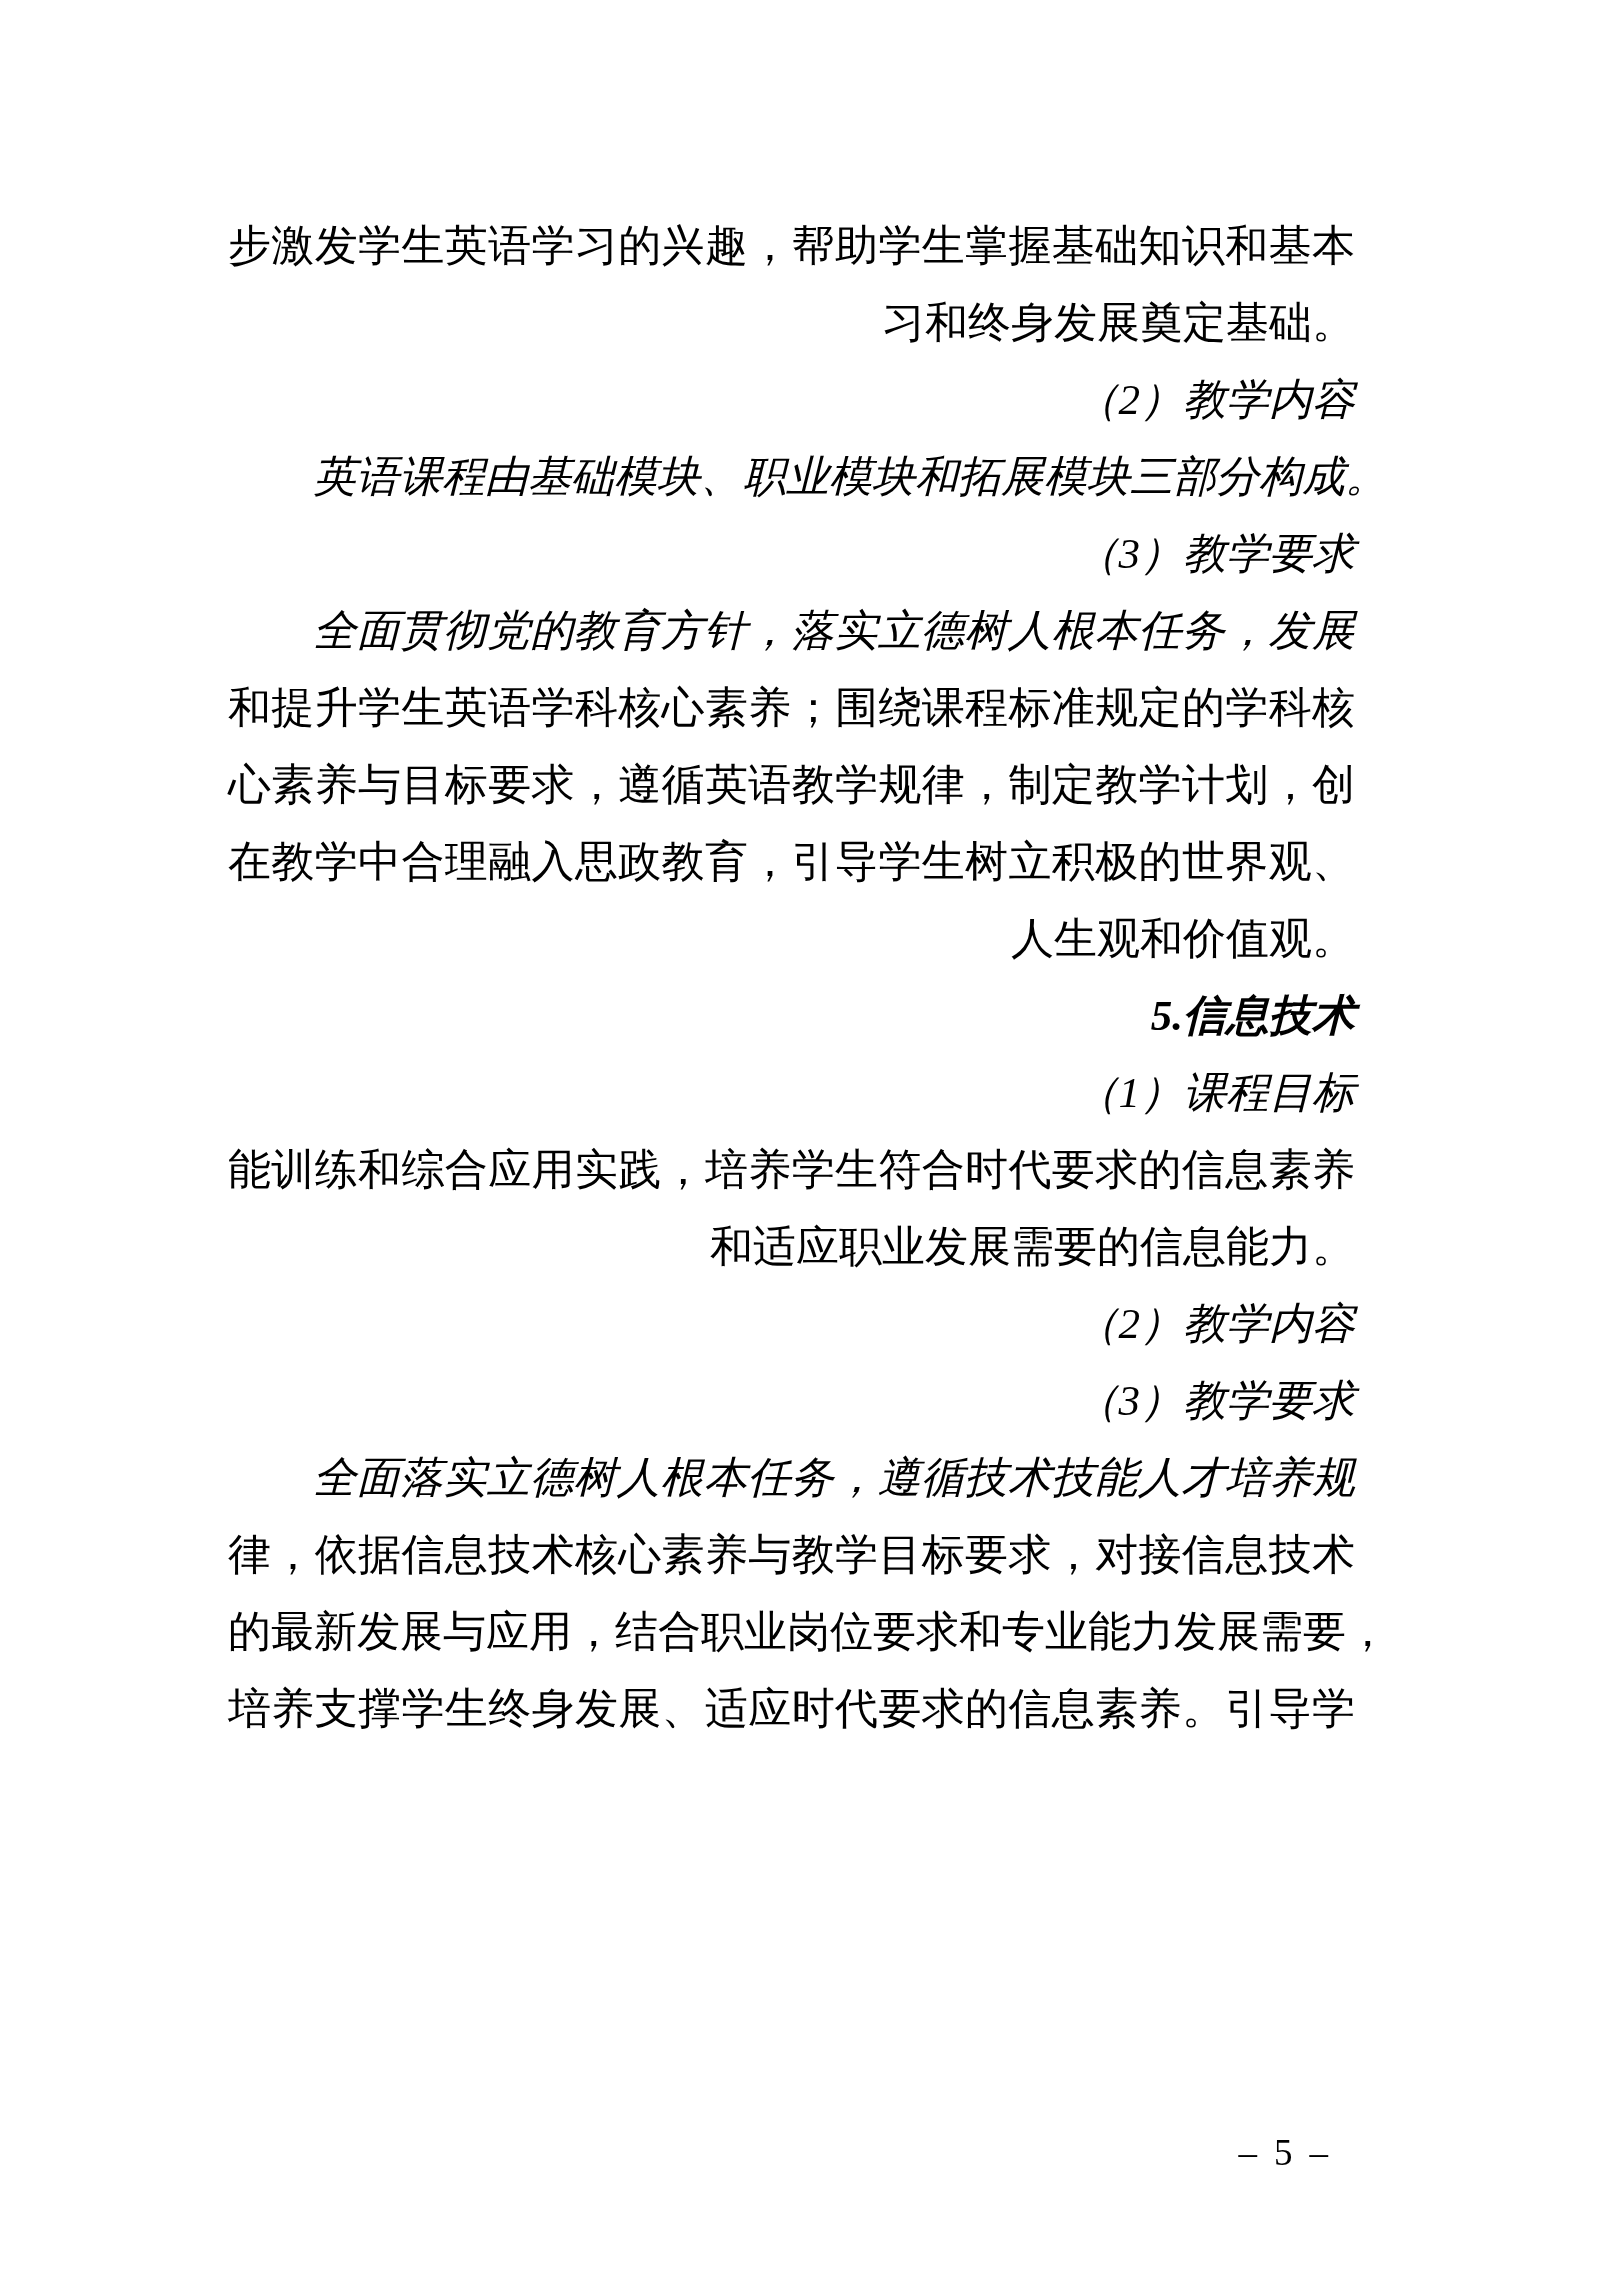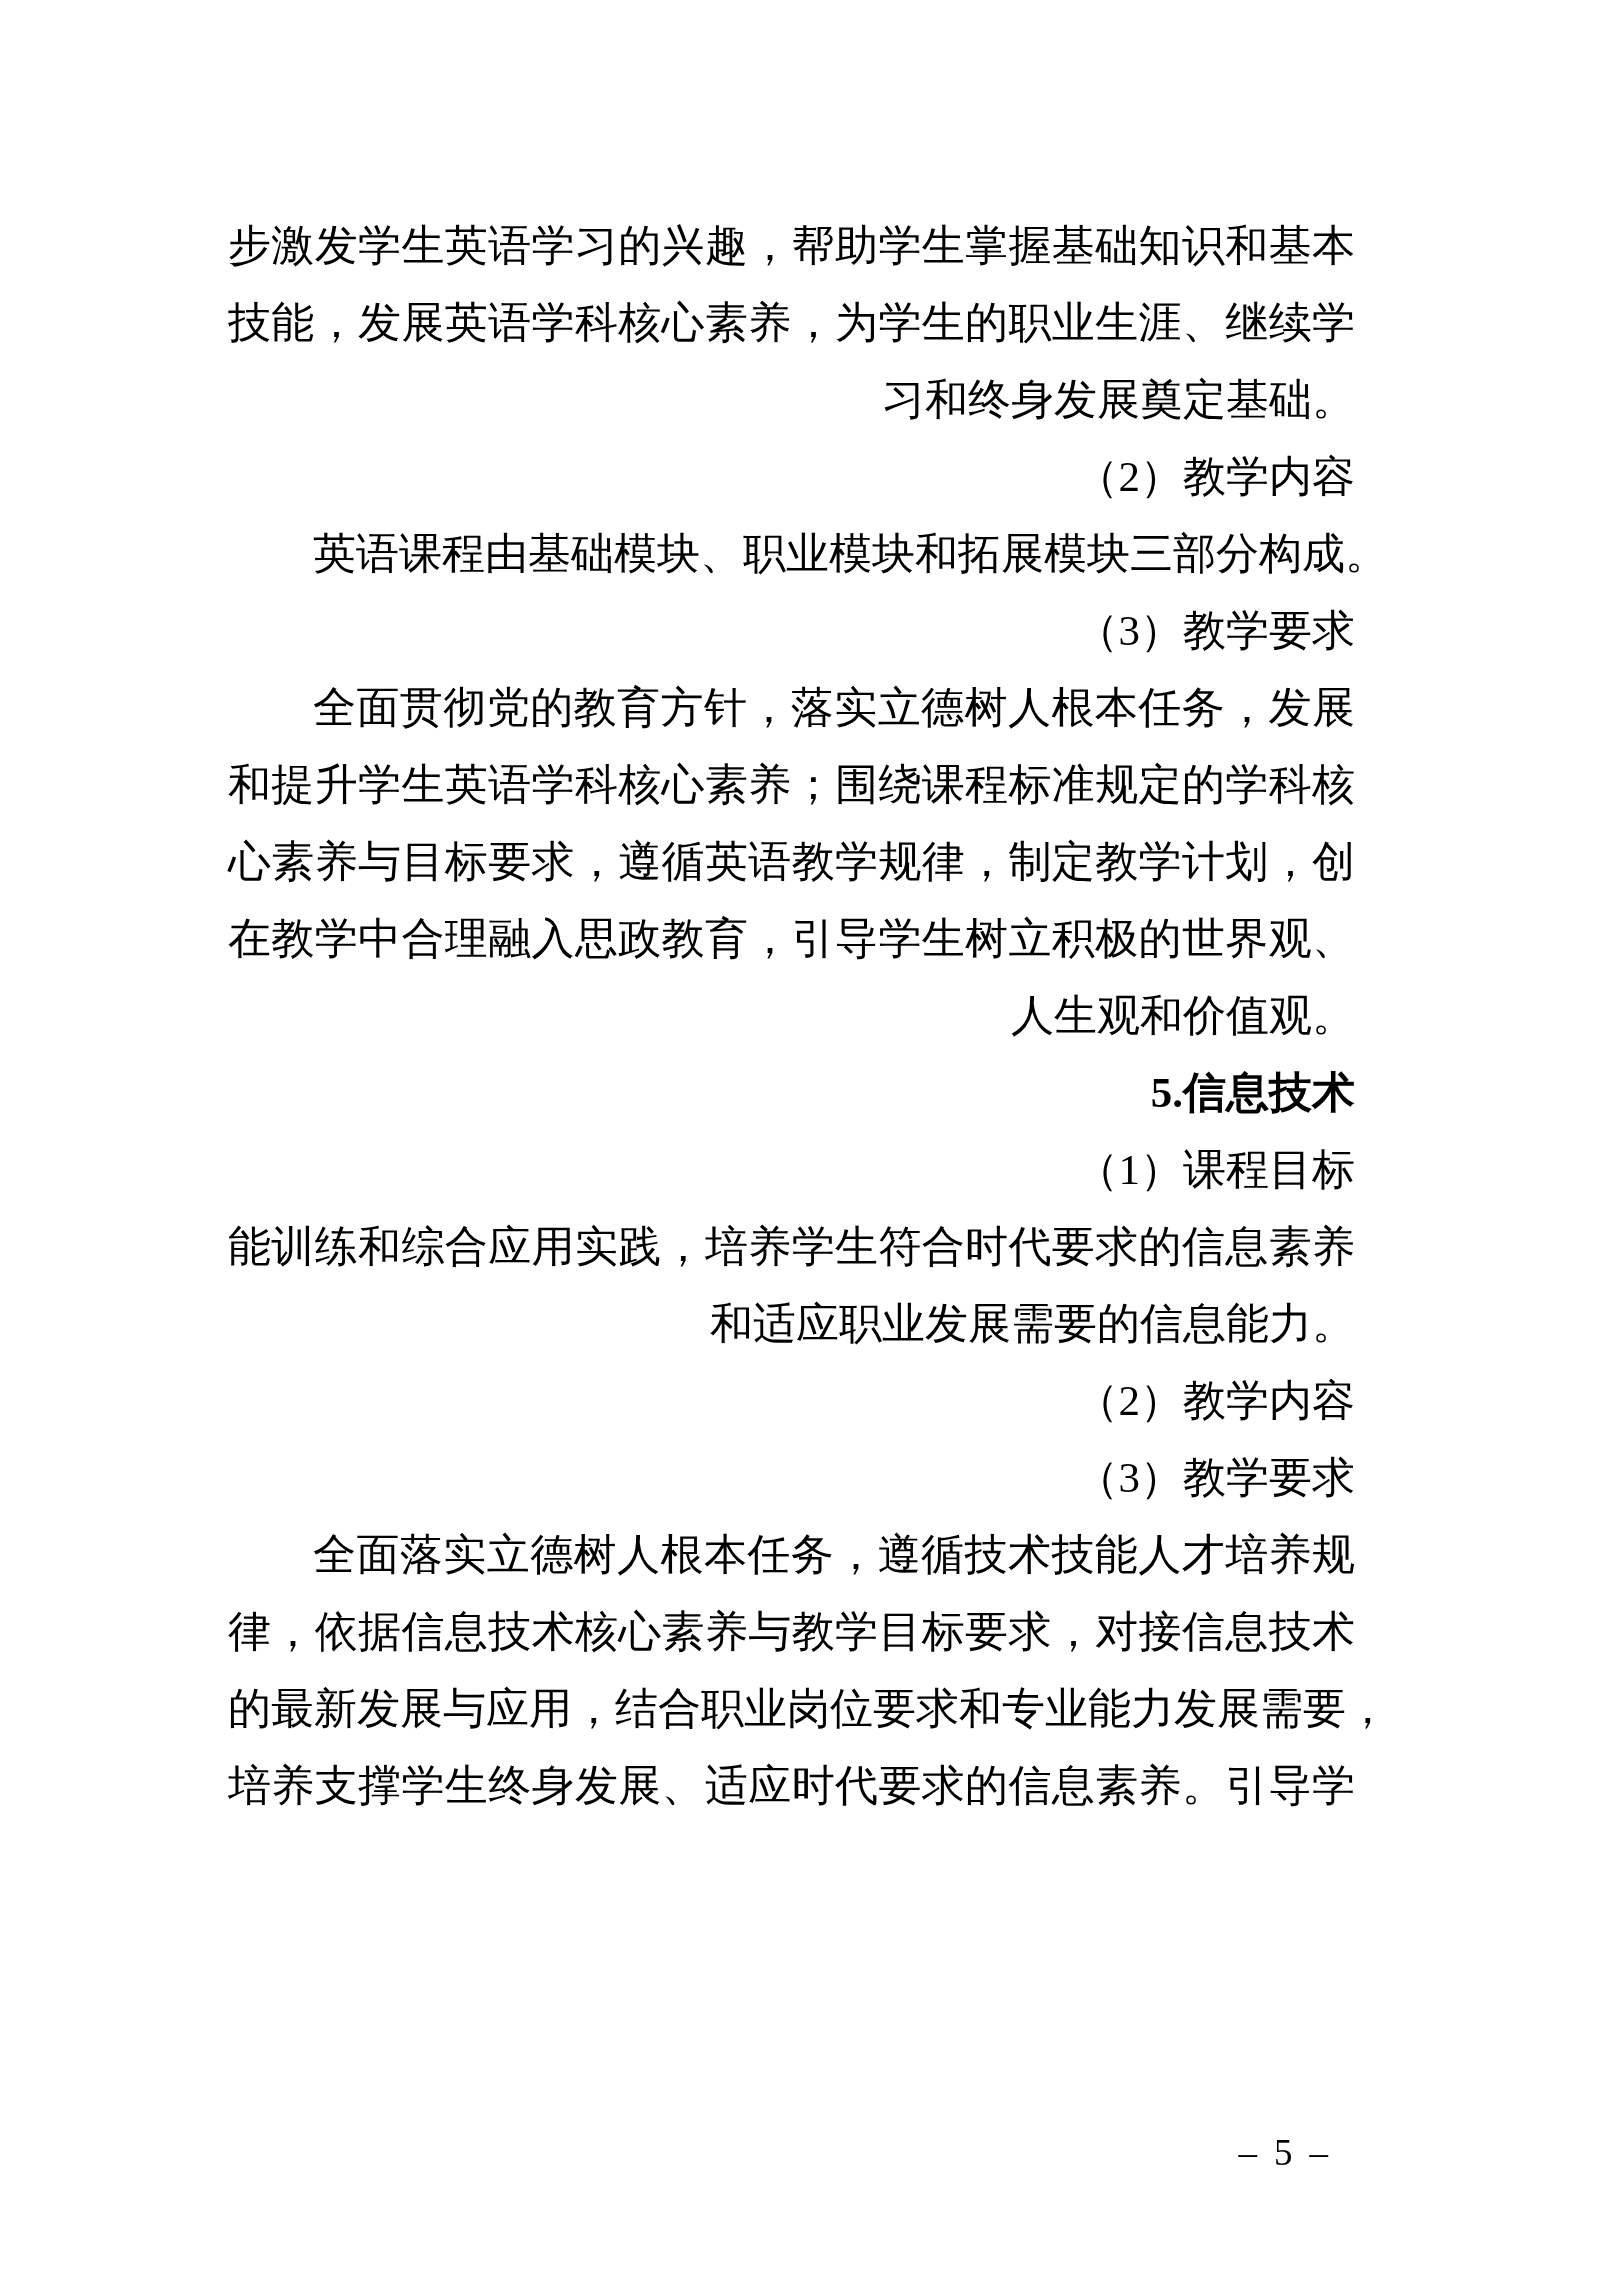--- a/index.html
+++ b/index.html
@@ -38,20 +38,21 @@
   
   .line.j {
     white-space: normal;
     text-align: justify;
     text-align-last: justify;
     text-justify: inter-character;
   }
   
   .line.i {
     text-indent: 85px;
+    font-style: italic;
   }
   
   .line.h {
     font-weight: 700;
   }
   .page-footer {
     position: absolute;
     top: 2117px;
     right: 243px;
     height: 71px;
@@ -60,21 +61,20 @@
     letter-spacing: 3.9px;
     color: #000000;
   }
 </style>
 </head>
 <body>
 
 <div class="page">
   <div class="doc-body">
       <div class="line j">步激发学生英语学习的兴趣，帮助学生掌握基础知识和基本</div>
-      <div class="line j">技能，发展英语学科核心素养，为学生的职业生涯、继续学</div>
       <div class="line">习和终身发展奠定基础。</div>
       <div class="line i">（2）教学内容</div>
       <div class="line i">英语课程由基础模块、职业模块和拓展模块三部分构成。</div>
       <div class="line i">（3）教学要求</div>
       <div class="line j i">全面贯彻党的教育方针，落实立德树人根本任务，发展</div>
       <div class="line j">和提升学生英语学科核心素养；围绕课程标准规定的学科核</div>
       <div class="line j">心素养与目标要求，遵循英语教学规律，制定教学计划，创</div>
       <div class="line j">在教学中合理融入思政教育，引导学生树立积极的世界观、</div>
       <div class="line">人生观和价值观。</div>
       <div class="line i h">5.信息技术</div>

